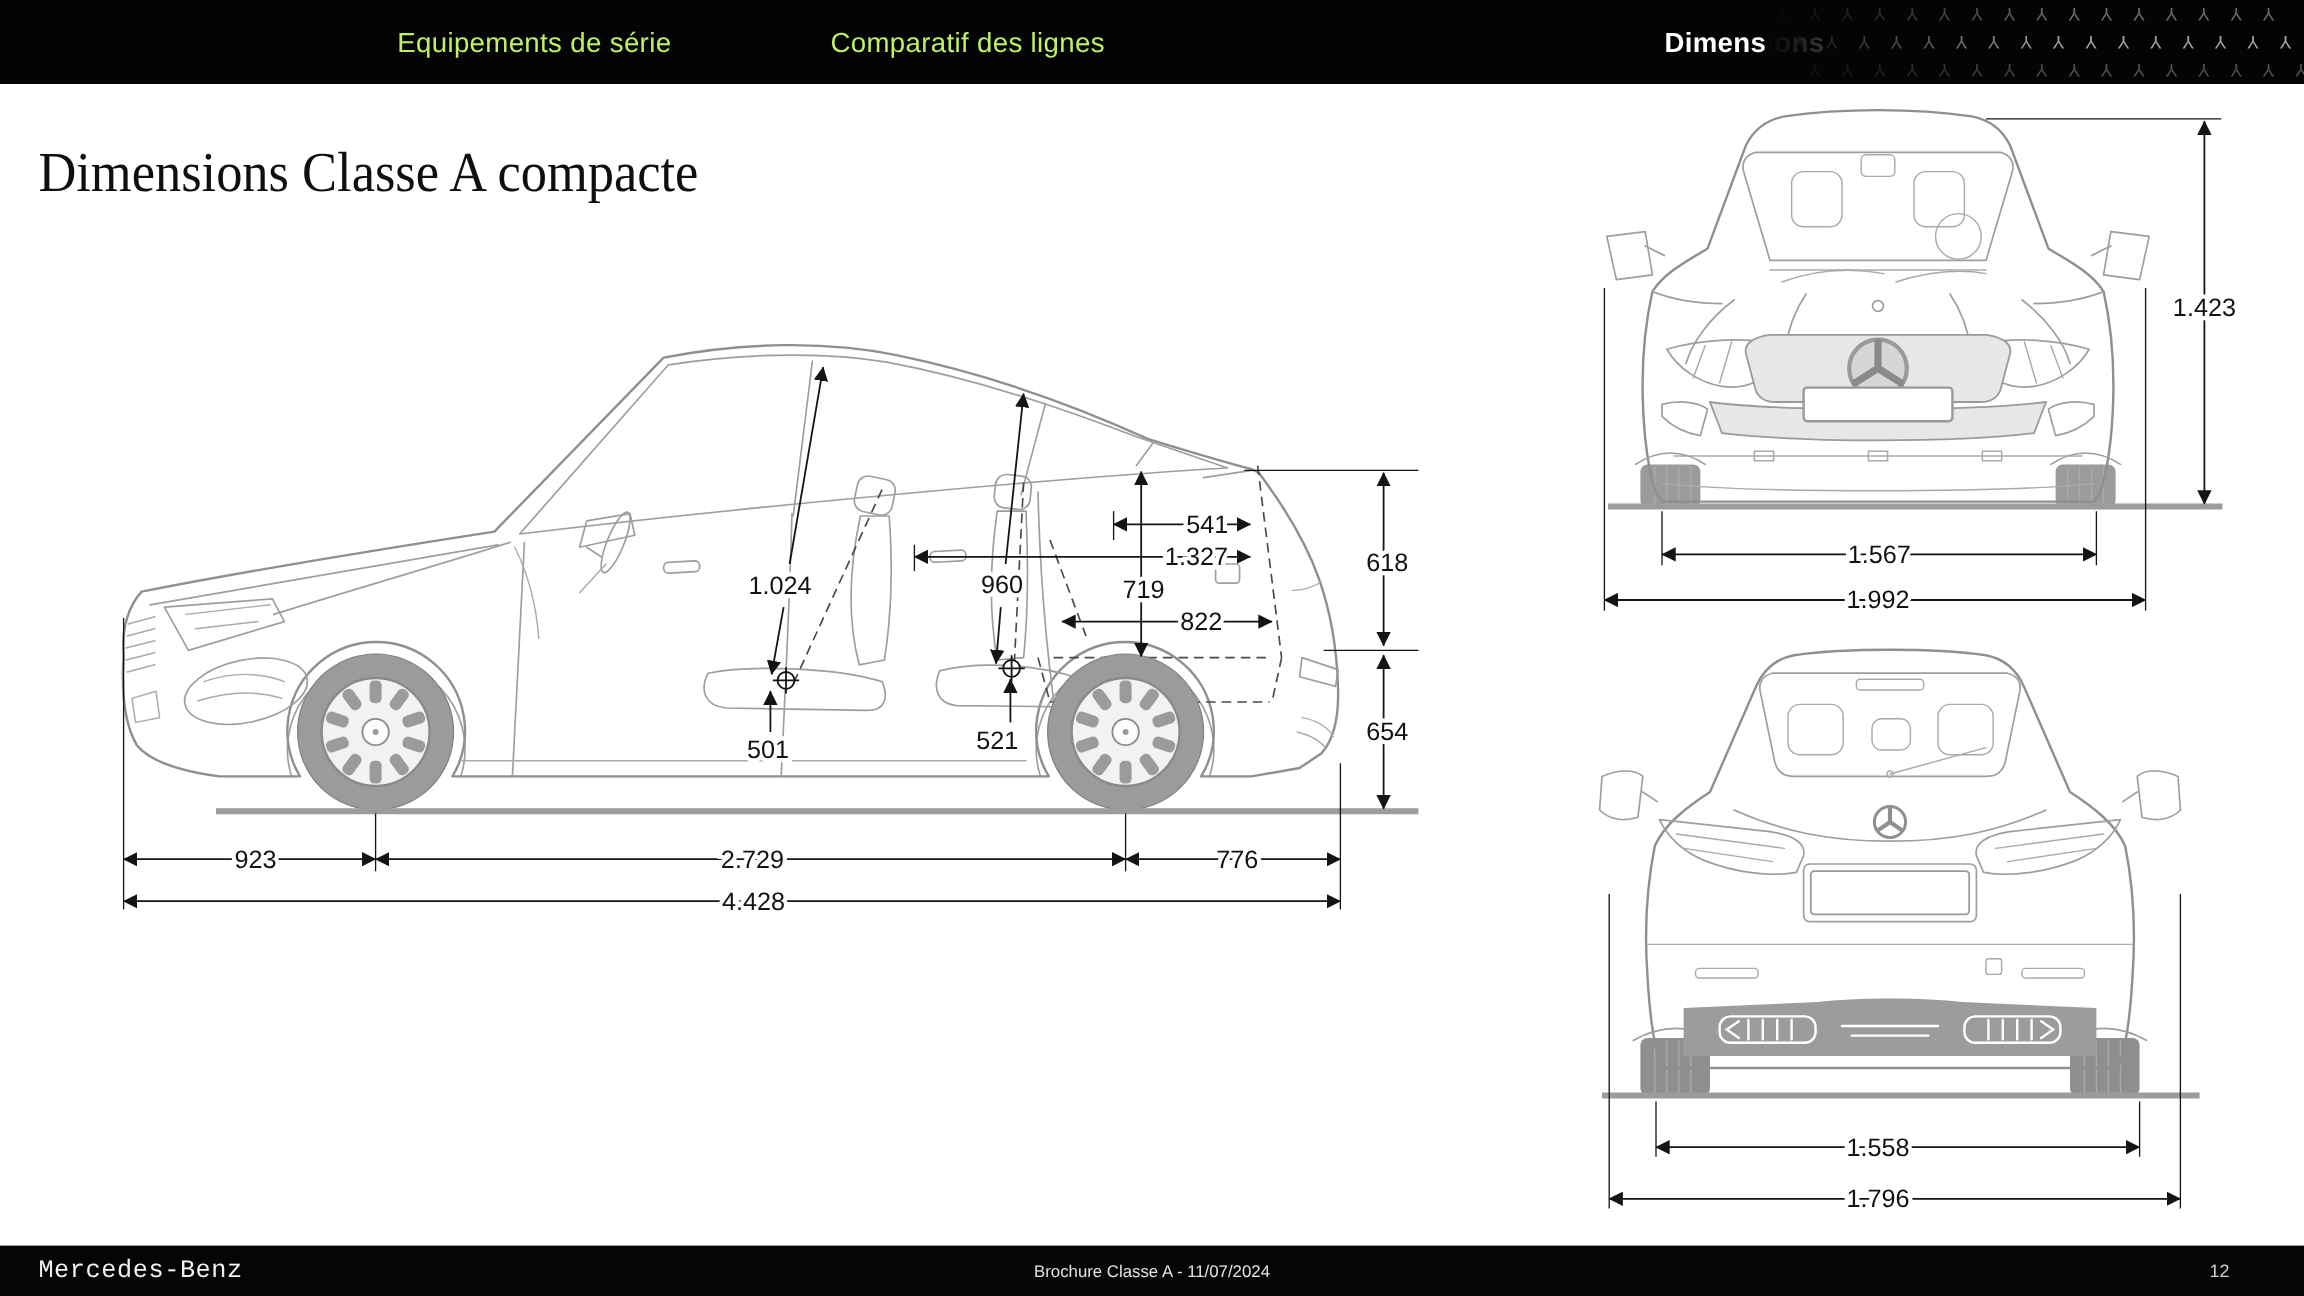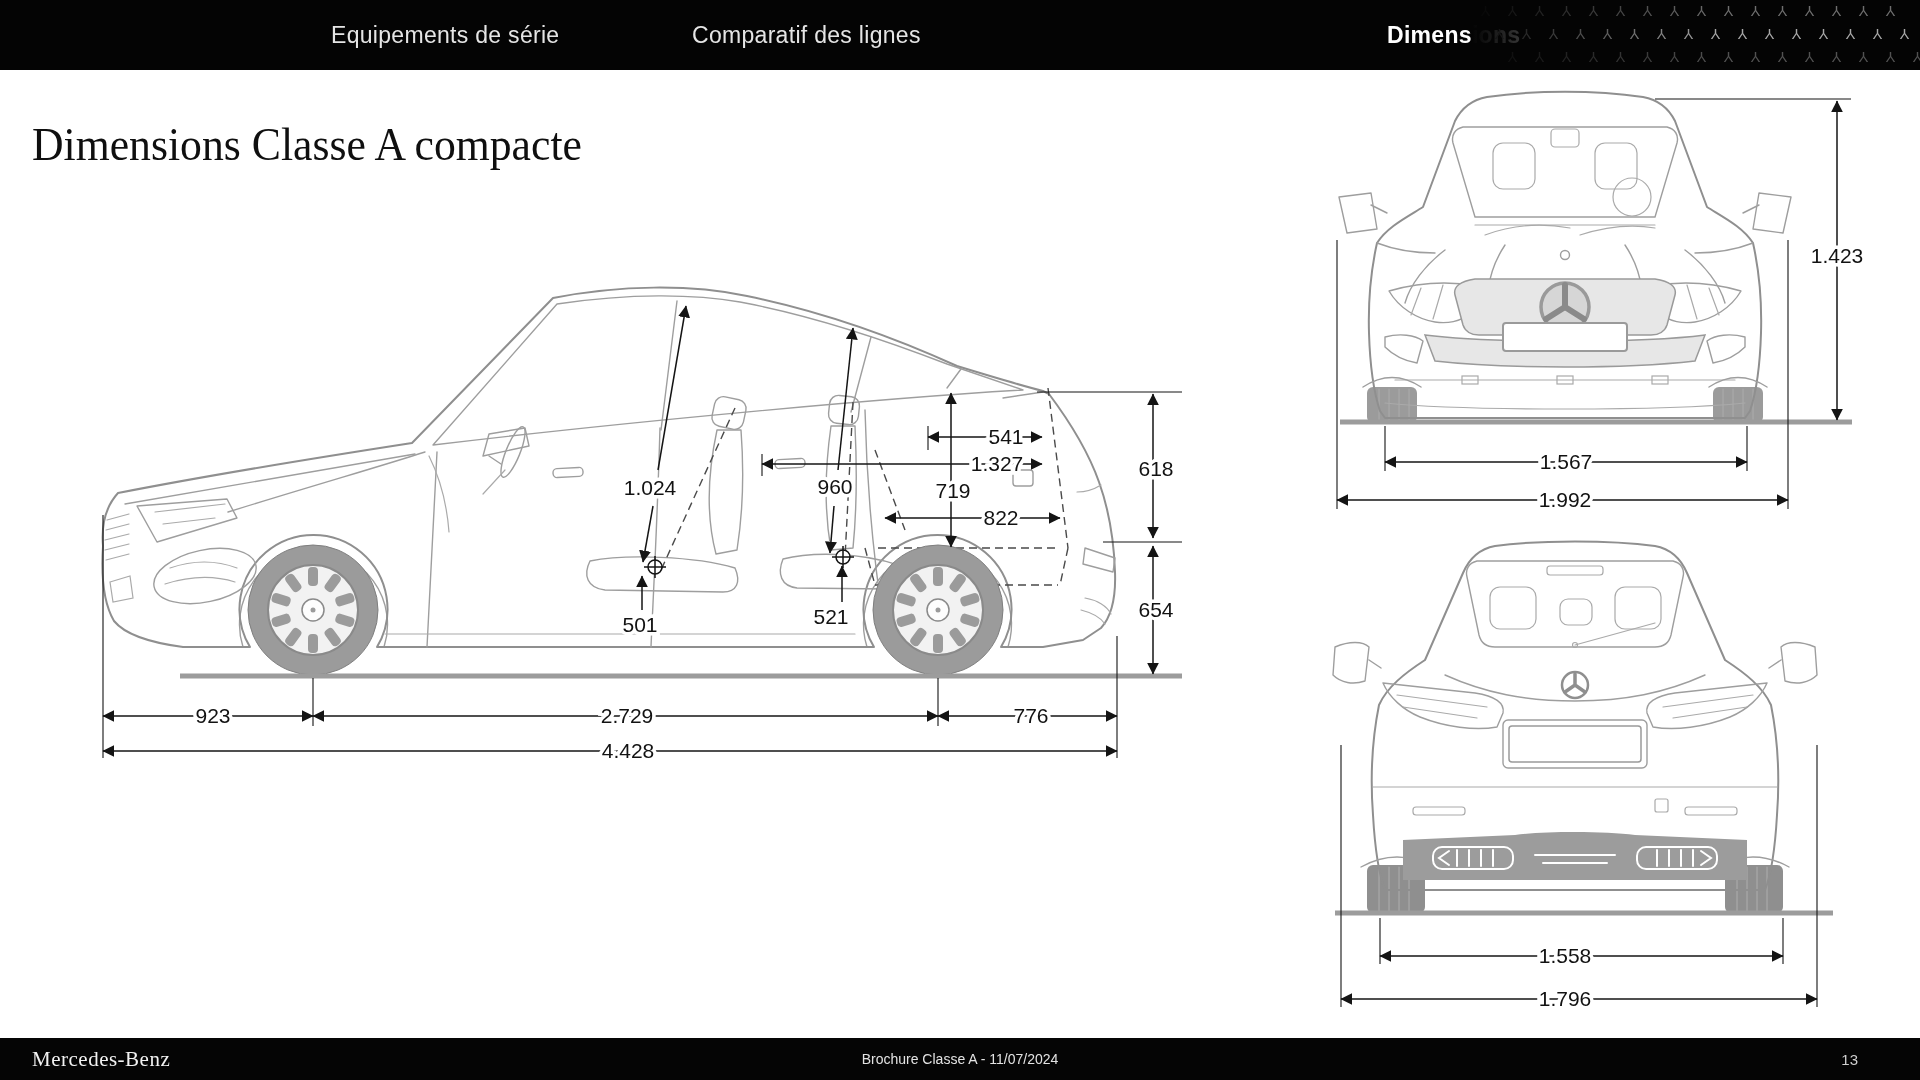--- a/index.html
+++ b/index.html
@@ -2,21 +2,21 @@
 <html><head>
 <meta charset="utf-8">
 <style>
   html,body{margin:0;padding:0}
   body{width:1920px;height:1080px;position:relative;background:#fff;overflow:hidden;
        font-family:"Liberation Sans",sans-serif}
 
   
   .navbar{position:absolute;left:0;top:0;width:1920px;height:70px;background:#040404}
   .tab{position:absolute;top:0;height:70px;display:flex;align-items:center;
-       color:#e5e5e5;font-size:23px;letter-spacing:.3px;cursor:pointer;white-space:nowrap}
+       color:#bef264;font-size:23px;letter-spacing:.3px;cursor:pointer;white-space:nowrap}
   .tab.active{color:#ffffff;font-weight:bold}
   .tab-1{left:331px}.tab-2{left:692px}.tab-3{left:1047px}.tab-4{left:1387px}
   .stars{position:absolute;right:0;top:0;width:448px;height:70px;overflow:hidden;line-height:23px}
   .star-row{height:23px;white-space:nowrap}
   .mb-star{display:inline-block;width:27px;text-align:center;font-size:15px;
            transform:rotate(180deg);font-family:"Liberation Sans",sans-serif}
   .star-fade{position:absolute;left:0;top:0;width:100%;height:100%;
              background:linear-gradient(to right,#040404 0%,rgba(4,4,4,0) 55%)}
 
   
@@ -39,21 +39,21 @@
   .ground{stroke:#9c9c9c;stroke-width:5;fill:none}
   .fillg{fill:#e7e7e7;stroke:#9a9a9a;stroke-width:1.5}
   .graybox{fill:#9b9b9b}
   .wht{stroke:#fff;fill:none;stroke-width:2;stroke-linecap:round}
   .lbl{font-family:"Liberation Sans",sans-serif;font-size:21px;fill:#121212;
        stroke:#ffffff;stroke-width:7px;paint-order:stroke;text-anchor:middle}
 
   
   .footer{position:absolute;left:0;top:1038px;width:1920px;height:42px;background:#050505}
   .footer .brand{position:absolute;left:32px;top:0;height:42px;display:flex;align-items:center;
-                 font-family:Liberation Serif, serif;font-size:21px;color:#f2f2f2;letter-spacing:.5px}
+                 font-family:Liberation Mono, monospace;font-size:21px;color:#f2f2f2;letter-spacing:.5px}
   .footer .doc{position:absolute;left:0;top:0;width:100%;height:42px;display:flex;
                align-items:center;justify-content:center;font-size:14px;color:#e3e3e3}
   .footer .pageno{position:absolute;right:62px;top:0;height:42px;display:flex;align-items:center;
                   font-size:15px;color:#cfcfcf}
 </style>
 </head>
 <body>
 
 <div class="navbar">
   <div class="tab tab-1">Equipements de série</div>
@@ -347,14 +347,14 @@
   </g>
   <g>
     <text class="lbl" x="240" y="428">1.558</text>
     <text class="lbl" x="240" y="471">1.796</text>
   </g>
 </svg>
 
 <div class="footer">
   <div class="brand">Mercedes-Benz</div>
   <div class="doc">Brochure Classe A - 11/07/2024</div>
-  <div class="pageno">13</div>
+  <div class="pageno">12</div>
 </div>
 
 </body></html>

